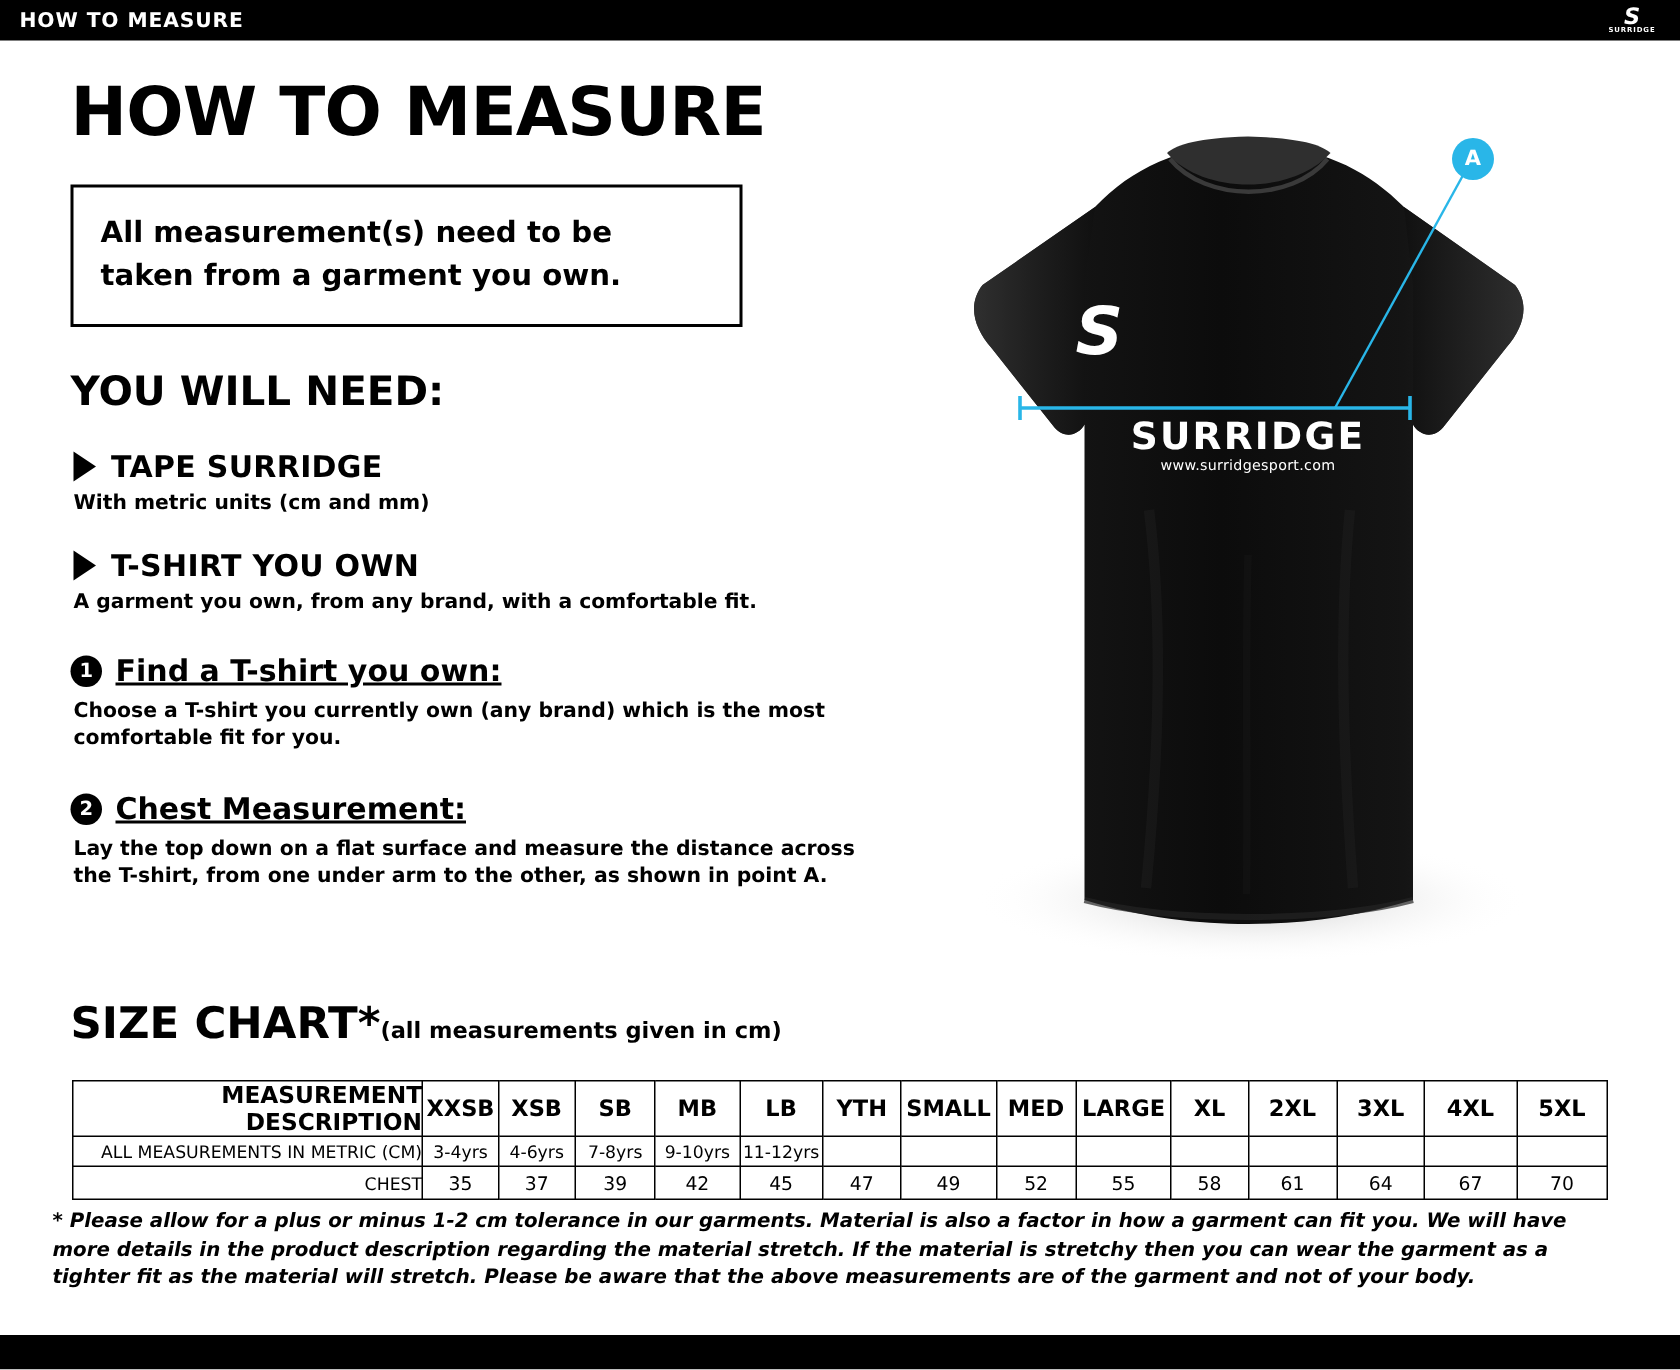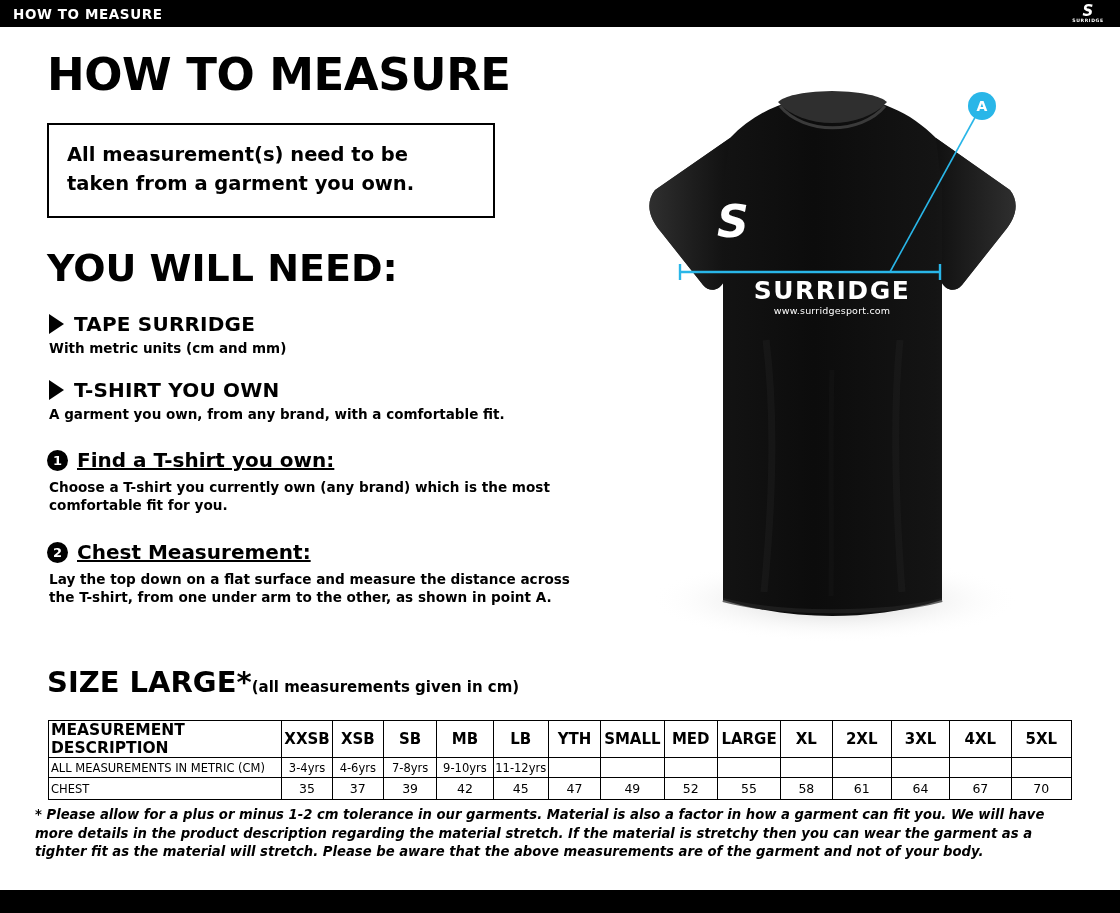--- a/index.html
+++ b/index.html
@@ -83,21 +83,21 @@
     box-sizing: border-box;
   }
   .callout-text {
     font-size: 19.5px;
     font-weight: bold;
     line-height: 29px;
   }
 
   h2.section-title {
     margin: 28px 0 0 0;
-    font-size: 38px;
+    font-size: 27px;
     font-weight: bold;
     letter-spacing: 0px;
   }
 
   .need-item {
     margin-top: 22px;
   }
   .need-head {
     display: flex;
     align-items: center;
@@ -238,21 +238,21 @@
     border: 1px solid #000;
     font-family: "DejaVu Sans", sans-serif;
     padding: 0;
     height: 21px;
     text-align: center;
     font-size: 12.5px;
     font-weight: normal;
   }
   table.size-chart th.desc-head,
   table.size-chart td.desc-cell {
-    text-align: left;
+    text-align: right;
     padding-left: 2px;
   }
   table.size-chart tr.head th {
     font-size: 15px;
     font-weight: bold;
     height: 25px;
   }
   table.size-chart tr.head th.desc-head {
     font-size: 15.5px;
   }
@@ -406,21 +406,21 @@
 
   <div class="brand-chest">
     <div class="word">SURRIDGE</div>
     <div class="url">www.surridgesport.com</div>
   </div>
 
   <div class="callout-letter">A</div>
 </div>
 
 <div class="chart-title">
-  <span>SIZE LARGE</span><span class="star">*</span><span class="note">(all measurements given in cm)</span>
+  <span>SIZE CHART</span><span class="star">*</span><span class="note">(all measurements given in cm)</span>
 </div>
 
 <table class="size-chart">
   <colgroup>
     <col style="width:232px">
     <col style="width:50px">
       <col style="width:51px">
       <col style="width:53px">
       <col style="width:56px">
       <col style="width:55px">

